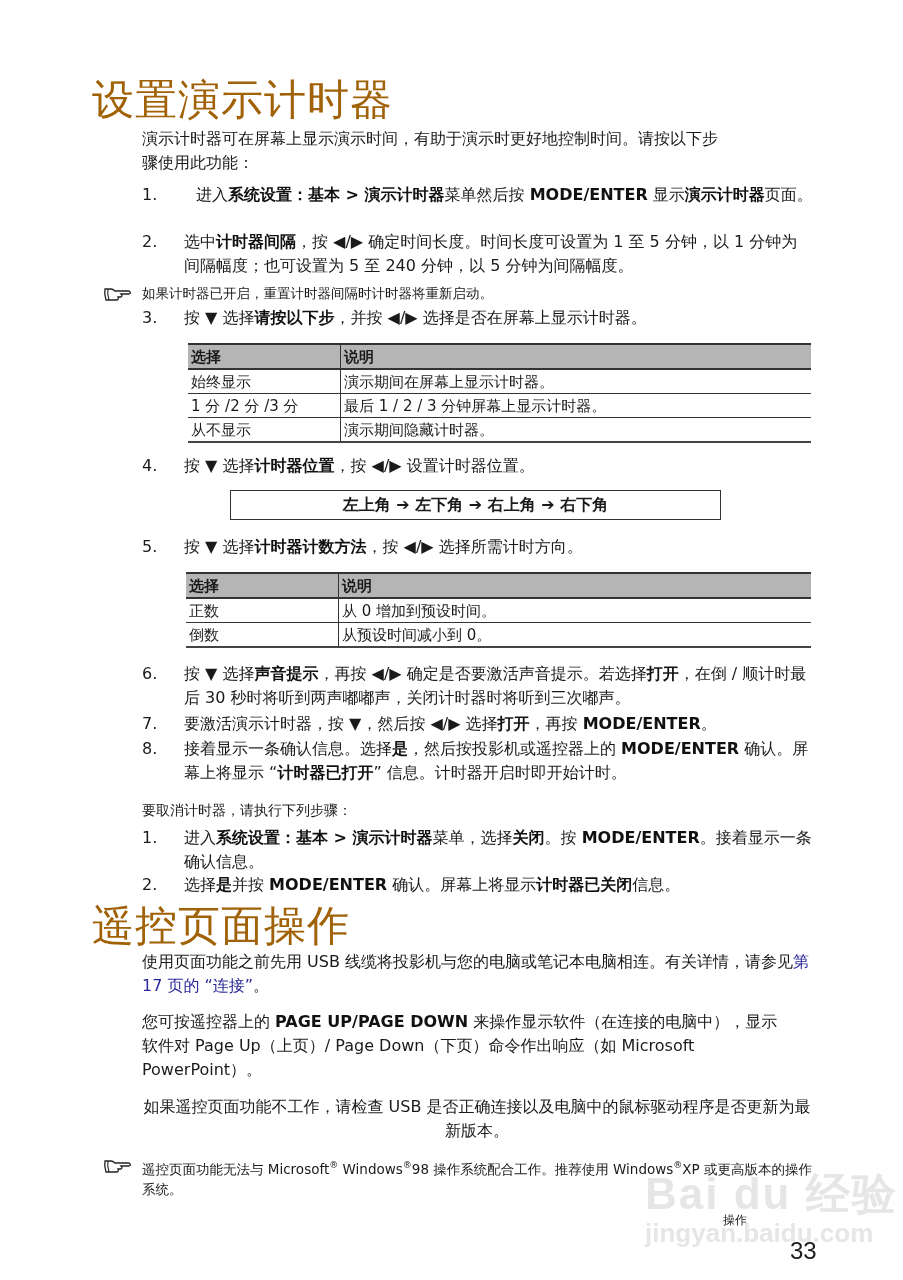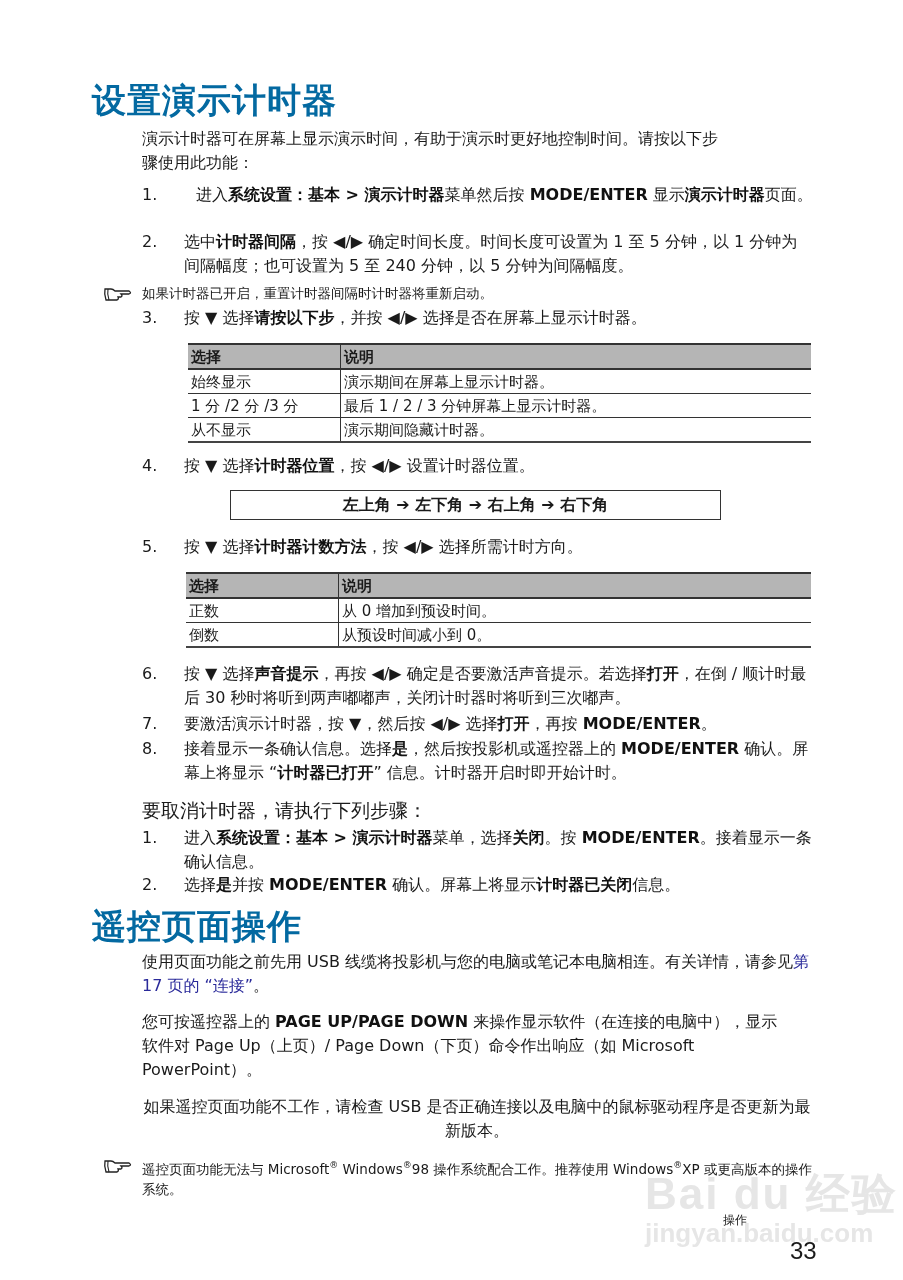--- a/index.html
+++ b/index.html
@@ -3,22 +3,22 @@
 <meta charset="utf-8">
 <style>
   html, body { margin: 0; padding: 0; background: #ffffff; }
   body {
     width: 903px; height: 1280px; position: relative; overflow: hidden;
     font-family: "DejaVu Sans", "Liberation Sans", sans-serif;
     color: #1a1a1a;
   }
   .abs { position: absolute; }
   .h1 {
-    font-size: 34px; font-weight: bold; letter-spacing: 1px;
-    color: #0369a1; line-height: 40px; white-space: nowrap;
+    font-size: 42px; font-weight: normal; letter-spacing: 1px;
+    color: #a16207; line-height: 40px; white-space: nowrap;
   }
   .para {
     font-size: 16px; line-height: 24px; color: #1a1a1a;
   }
   .step { position: absolute; font-size: 16px; line-height: 24px; }
   .step .num { position: absolute; left: 0; top: 0; width: 30px; }
   .step .txt { position: absolute; left: 42px; top: 0; }
   b { font-weight: bold; color: #111; }
   .note { font-size: 13.5px; line-height: 20px; }
   .note-icon { position: absolute; width: 30px; height: 16px; }
@@ -139,21 +139,21 @@
 </div>
 <div class="step" style="left:142px; top:712px; width:670px;">
   <span class="num">7.</span>
   <span class="txt" style="width:640px; white-space:nowrap;"><span>要激活演示计时器，按 ▼，然后按 ◀/▶ 选择</span><b>打开</b><span>，再按 </span><b>MODE/ENTER</b><span>。</span></span>
 </div>
 <div class="step" style="left:142px; top:737px; width:670px;">
   <span class="num">8.</span>
   <span class="txt" style="width:628px;"><span>接着显示一条确认信息。选择</span><b>是</b><span>，然后按投影机或遥控器上的 </span><b>MODE/ENTER</b><span> 确认。屏幕上将显示 “</span><b>计时器已打开</b><span>” 信息。计时器开启时即开始计时。</span></span>
 </div>
 
-<div class="abs" style="left:142px; top:797px; font-size:19px; line-height:26px;">要取消计时器，请执行下列步骤：</div>
+<div class="abs" style="left:142px; top:797px; font-size:14px; line-height:26px;">要取消计时器，请执行下列步骤：</div>
 <div class="step" style="left:142px; top:826px; width:670px;">
   <span class="num">1.</span>
   <span class="txt" style="width:628px;"><span>进入</span><b>系统设置：基本 &gt; 演示计时器</b><span>菜单，选择</span><b>关闭</b><span>。按 </span><b>MODE/ENTER</b><span>。接着显示一条确认信息。</span></span>
 </div>
 <div class="step" style="left:142px; top:873px; width:670px;">
   <span class="num">2.</span>
   <span class="txt" style="width:640px; white-space:nowrap;"><span>选择</span><b>是</b><span>并按 </span><b>MODE/ENTER</b><span> 确认。屏幕上将显示</span><b>计时器已关闭</b><span>信息。</span></span>
 </div>
 
 <div class="abs h1" style="left:92px; top:906px;">遥控页面操作</div>

